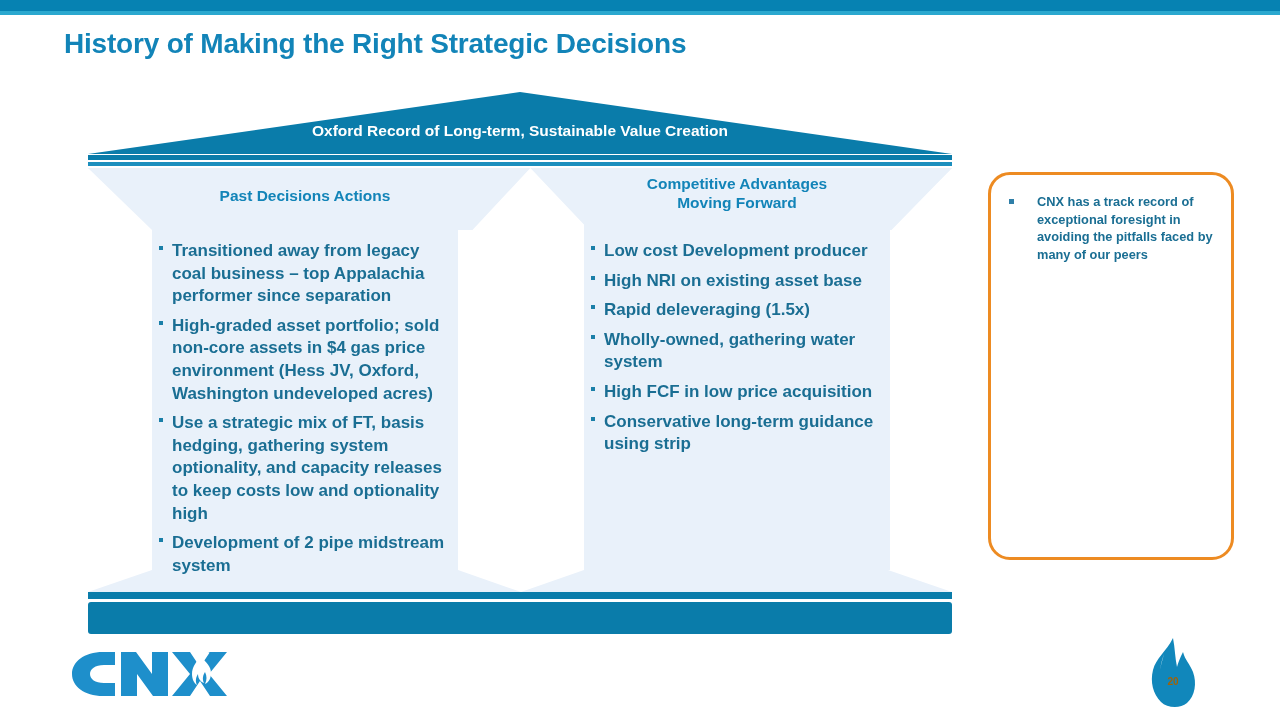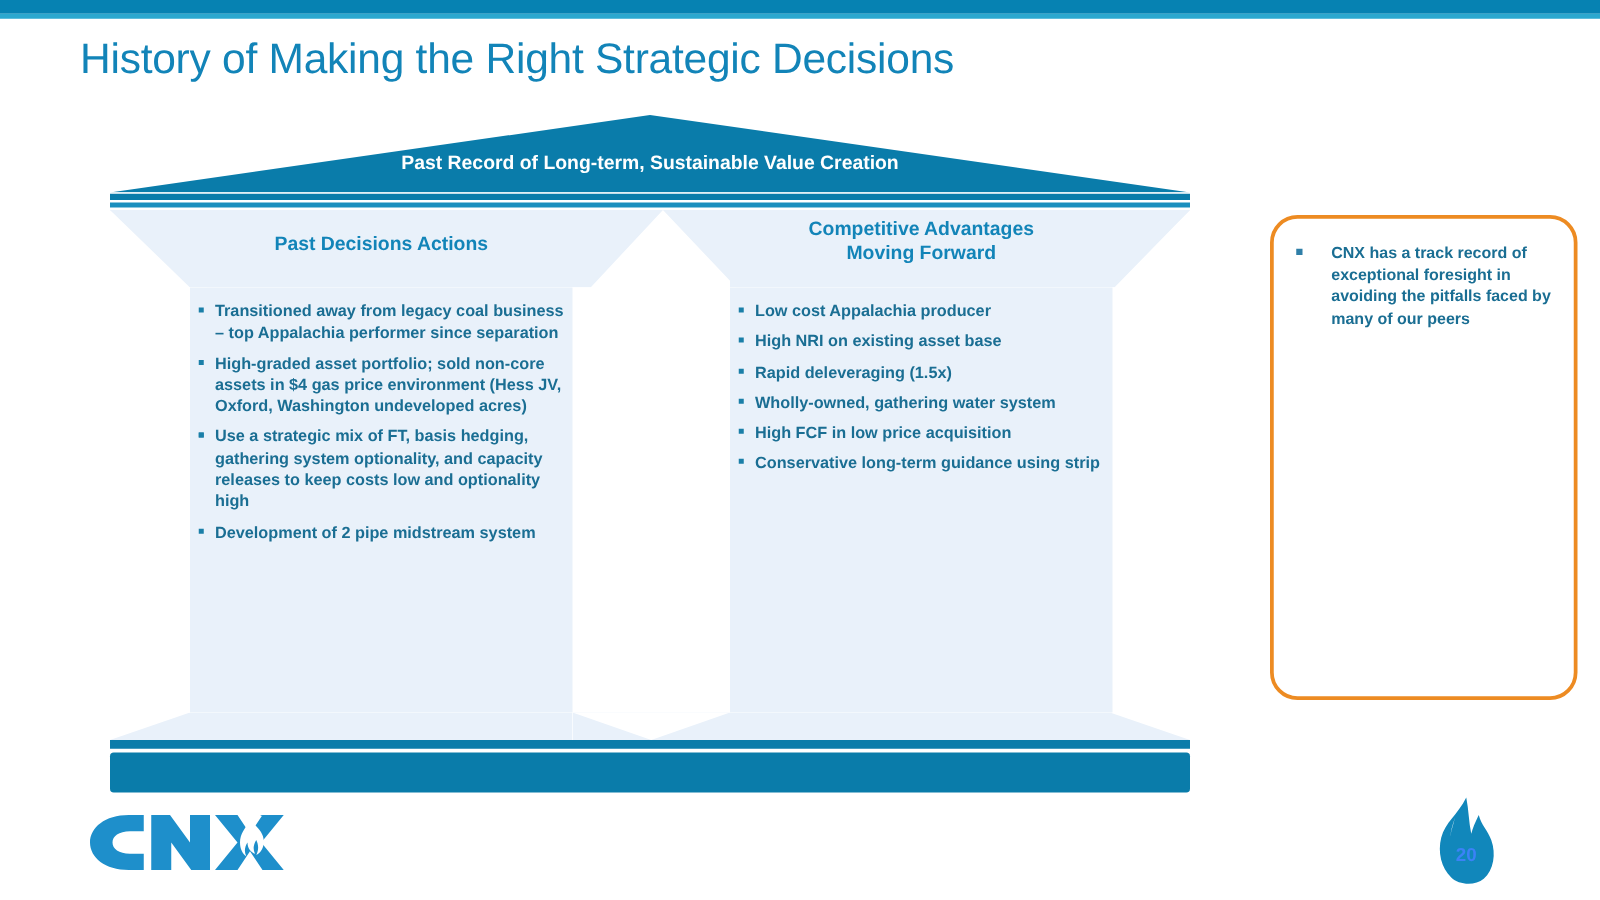--- a/index.html
+++ b/index.html
@@ -27,22 +27,22 @@
     left: 0; top: 11px;
     width: 1280px; height: 4px;
     background: #2ba8cf;
   }
 
   
   #slide-title {
     position: absolute;
     left: 64px; top: 28px;
     width: 1100px;
-    font-size: 34px;
-    font-weight: normal;
+    font-size: 28px;
+    font-weight: bold;
     color: #1284b8;
     letter-spacing: -0.2px;
     white-space: nowrap;
   }
 
   
   #temple {
     position: absolute;
     left: 0; top: 0;
     width: 1280px; height: 720px;
@@ -188,36 +188,36 @@
     margin: 0;
     padding: 0;
   }
   #list-left  { left: 158px; top: 240px; width: 296px; }
   #list-right { left: 590px; top: 240px; width: 296px; }
 
   .bullet-item {
     position: relative;
     padding-left: 14px;
     margin-bottom: 7px;
-    font-size: 13px;
+    font-size: 17px;
     font-weight: bold;
     color: #1a6e93;
     line-height: 1.33;
   }
   .bullet-item .sq {
     position: absolute;
     left: 1px; top: 6px;
     width: 4px; height: 4px;
     background: #1a7fa8;
   }
 
   
   #callout {
     position: absolute;
-    left: 1016px; top: 172px;
+    left: 988px; top: 172px;
     width: 246px; height: 388px;
     border: 3px solid #ed8b22;
     border-radius: 22px;
     background: #ffffff;
     box-sizing: border-box;
   }
   #callout-list {
     list-style: none;
     margin: 0;
     padding: 18px 14px 0 10px;
@@ -256,38 +256,38 @@
   #page-flame {
     position: absolute;
     left: 1142px; top: 636px;
     width: 62px; height: 76px;
   }
   #page-number {
     position: absolute;
     left: 1142px; top: 676px;
     width: 62px;
     text-align: center;
-    font-size: 15px;
-    font-weight: bold;
-    color: #3b82f6;
+    font-size: 10px;
+    font-weight: bold;
+    color: #a16207;
   }
 </style>
 </head>
 <body>
 
 <div id="top-bar-dark"></div>
 <div id="top-bar-light"></div>
 
 <div id="slide-title">History of Making the Right Strategic Decisions</div>
 
 <div id="temple">
 
   <div id="roof">
     <div id="roof-shape"></div>
-    <div id="roof-banner-text">Past Record of Long-term, Sustainable Value Creation</div>
+    <div id="roof-banner-text">Oxford Record of Long-term, Sustainable Value Creation</div>
   </div>
   <div id="roof-line-1"></div>
   <div id="roof-line-2"></div>
 
   <div id="entablature"></div>
   <div id="cap-left" class="pillar-cap"></div>
   <div id="cap-right" class="pillar-cap"></div>
 
   <div id="pillar-left" class="pillar"></div>
   <div id="pillar-right" class="pillar"></div>
@@ -325,21 +325,21 @@
   </li>
   <li class="bullet-item">
     <span class="sq"></span>
     <span>Development of 2 pipe midstream system</span>
   </li>
 </ul>
 
 <ul id="list-right" class="bullet-list">
   <li class="bullet-item">
     <span class="sq"></span>
-    <span>Low cost Appalachia producer</span>
+    <span>Low cost Development producer</span>
   </li>
   <li class="bullet-item">
     <span class="sq"></span>
     <span>High NRI on existing asset base</span>
   </li>
   <li class="bullet-item">
     <span class="sq"></span>
     <span>Rapid deleveraging (1.5x)</span>
   </li>
   <li class="bullet-item">

